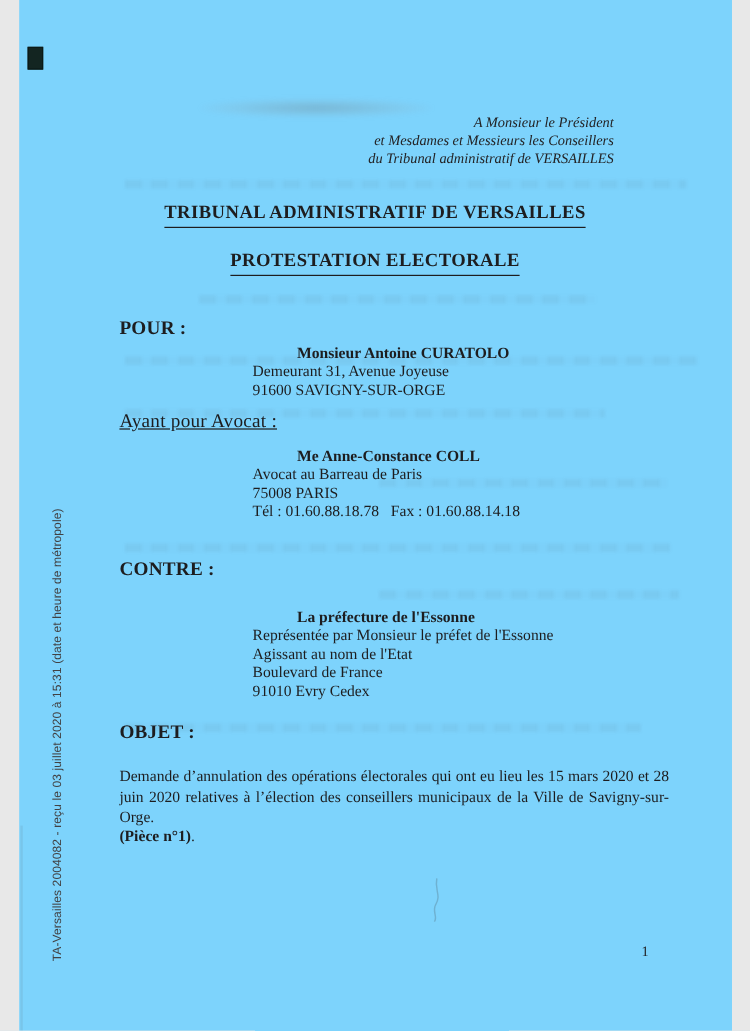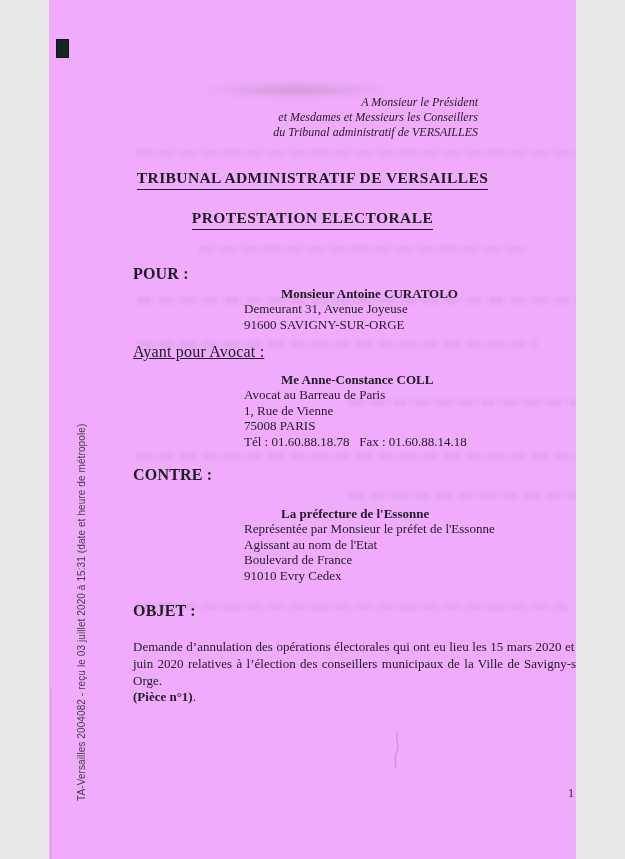--- a/index.html
+++ b/index.html
@@ -1,20 +1,20 @@
 <!DOCTYPE html>
 <html lang="fr"><head>
 <meta charset="utf-8">
 <style>
   html,body{margin:0;padding:0;background:#e8e8e8;}
   .page{
     position:relative;
-    width:527px;height:859px;
+    width:594px;height:859px;
     margin:0 auto;
-    background:#f0abfc;
+    background:#7dd3fc;
     overflow:hidden;
     font-family:"Liberation Serif", serif;
     color:#1d1d1f;
   }
   
   .corner-mark{
     position:absolute;left:7px;top:39px;width:11px;height:17px;
     background:#132521;border:1px solid #0b1a17;
   }
   .smudge{
@@ -125,21 +125,20 @@
   <div class="block blk-pour">
     <div class="bname">Monsieur Antoine CURATOLO</div>
     <div>Demeurant 31, Avenue Joyeuse</div>
     <div>91600 SAVIGNY-SUR-ORGE</div>
   </div>
 
   <div class="label lab-avocat">Ayant pour Avocat :</div>
   <div class="block blk-avocat">
     <div class="bname">Me Anne-Constance COLL</div>
     <div>Avocat au Barreau de Paris</div>
-    <div>1, Rue de Vienne</div>
     <div>75008 PARIS</div>
     <div class="keep-spaces">Tél : 01.60.88.18.78   Fax : 01.60.88.14.18</div>
   </div>
 
   <div class="label lab-contre">CONTRE :</div>
   <div class="block blk-contre">
     <div class="bname">La préfecture de l'Essonne</div>
     <div>Représentée par Monsieur le préfet de l'Essonne</div>
     <div>Agissant au nom de l'Etat</div>
     <div>Boulevard de France</div>

